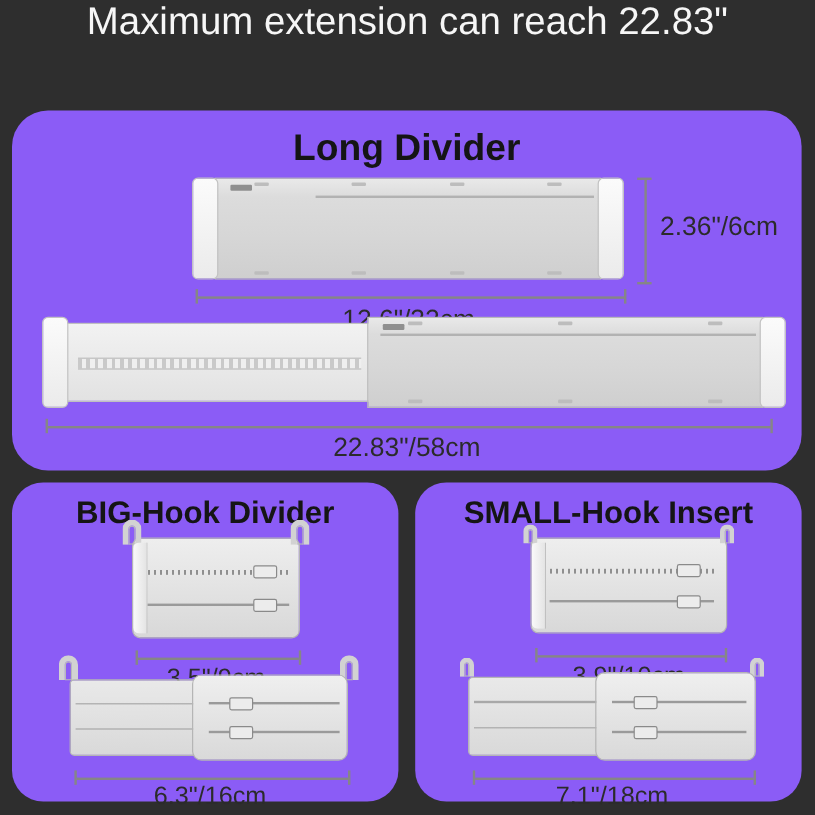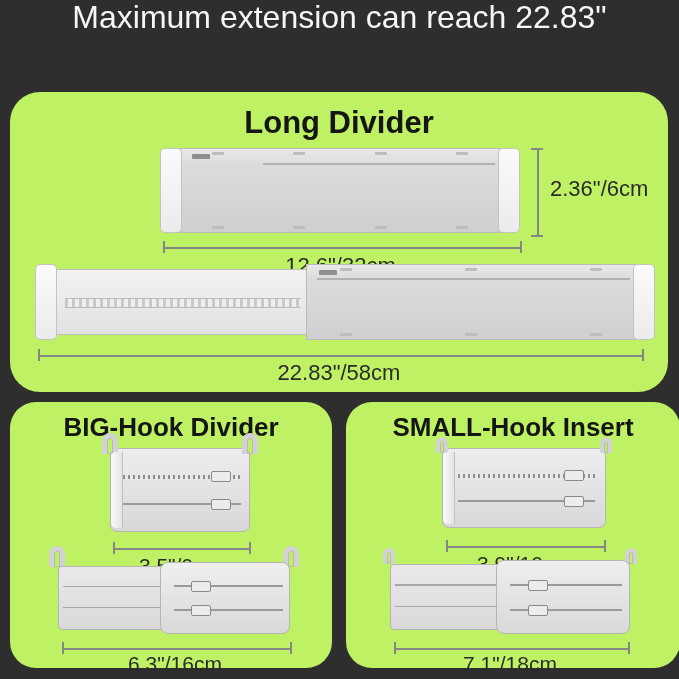--- a/index.html
+++ b/index.html
@@ -10,24 +10,24 @@
     position:relative;
     overflow:hidden;
   }
 
   
   .header{position:absolute;left:0;top:0;width:679px;height:92px;text-align:center;color:#f6f6f6;}
   .h-title{margin-top:5px;font-size:40px;font-weight:bold;letter-spacing:1px;line-height:1.05;}
   .h-sub{font-size:32px;font-weight:500;line-height:1.1;}
 
   
-  .panel{position:absolute;background:#bef264;border-radius:30px;}
+  .panel{position:absolute;background:#8b5cf6;border-radius:30px;}
   .panel-main{left:10px;top:92px;width:658px;height:300px;}
   .panel-bl{left:10px;top:402px;width:322px;height:266px;border-radius:26px;}
-  .panel-br{left:346px;top:402px;width:322px;height:266px;border-radius:26px;padding-left:12px;}
+  .panel-br{left:346px;top:402px;width:322px;height:266px;border-radius:26px;}
   .p-title{position:absolute;left:0;right:0;top:10px;text-align:center;font-weight:bold;color:#151515;font-size:26px;}
   .p-title-lg{top:13px;font-size:31px;}
 
   
   .divider{position:absolute;display:flex;align-items:center;}
   .cap{width:22px;align-self:stretch;background:linear-gradient(180deg,#fbfbfb,#ebebeb);
        border:1px solid #c3c3c3;border-radius:5px;box-sizing:border-box;z-index:2;}
   .dbody{position:relative;flex:1;align-self:stretch;margin:0 -3px;
        background:linear-gradient(180deg,#e9e9e9 0%,#dcdcdc 18%,#d6d6d6 60%,#cfcfcf 100%);
        border:1px solid #b9b9b9;box-sizing:border-box;z-index:1;}

